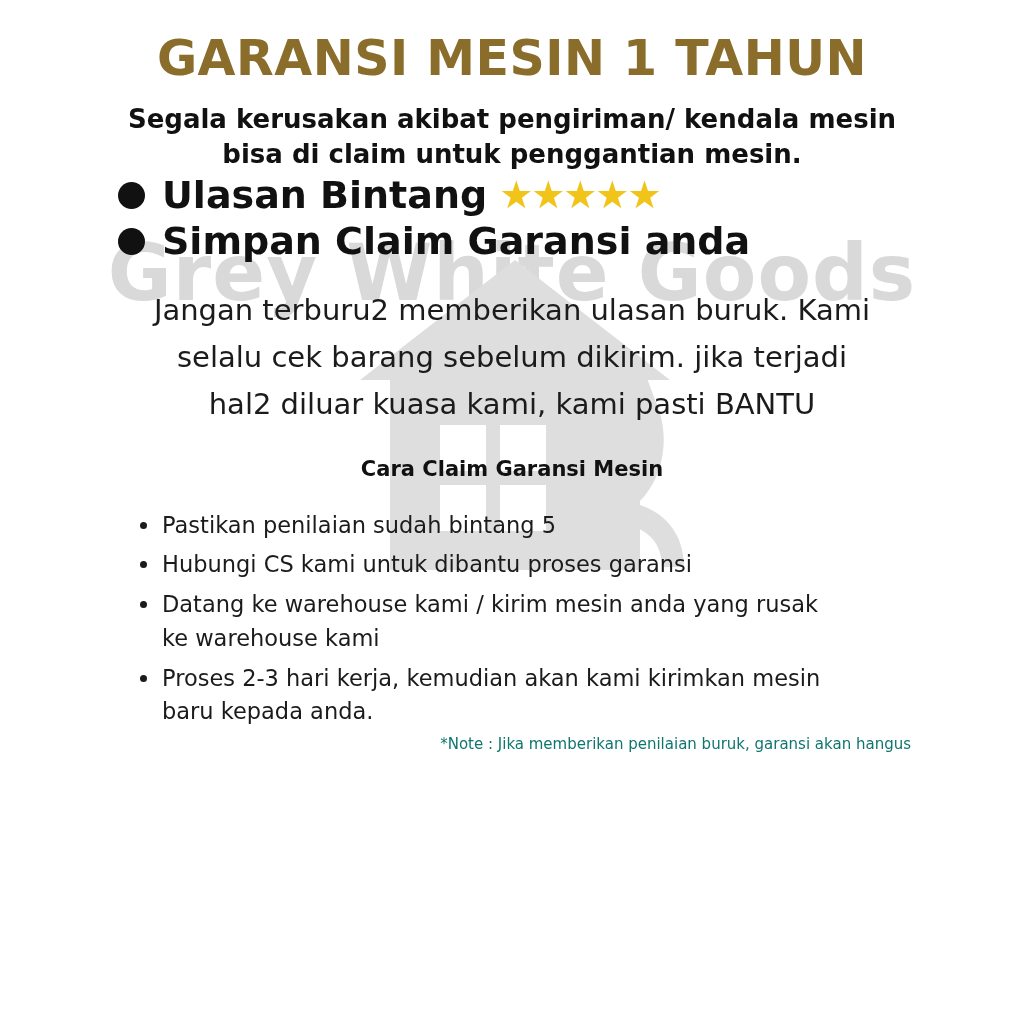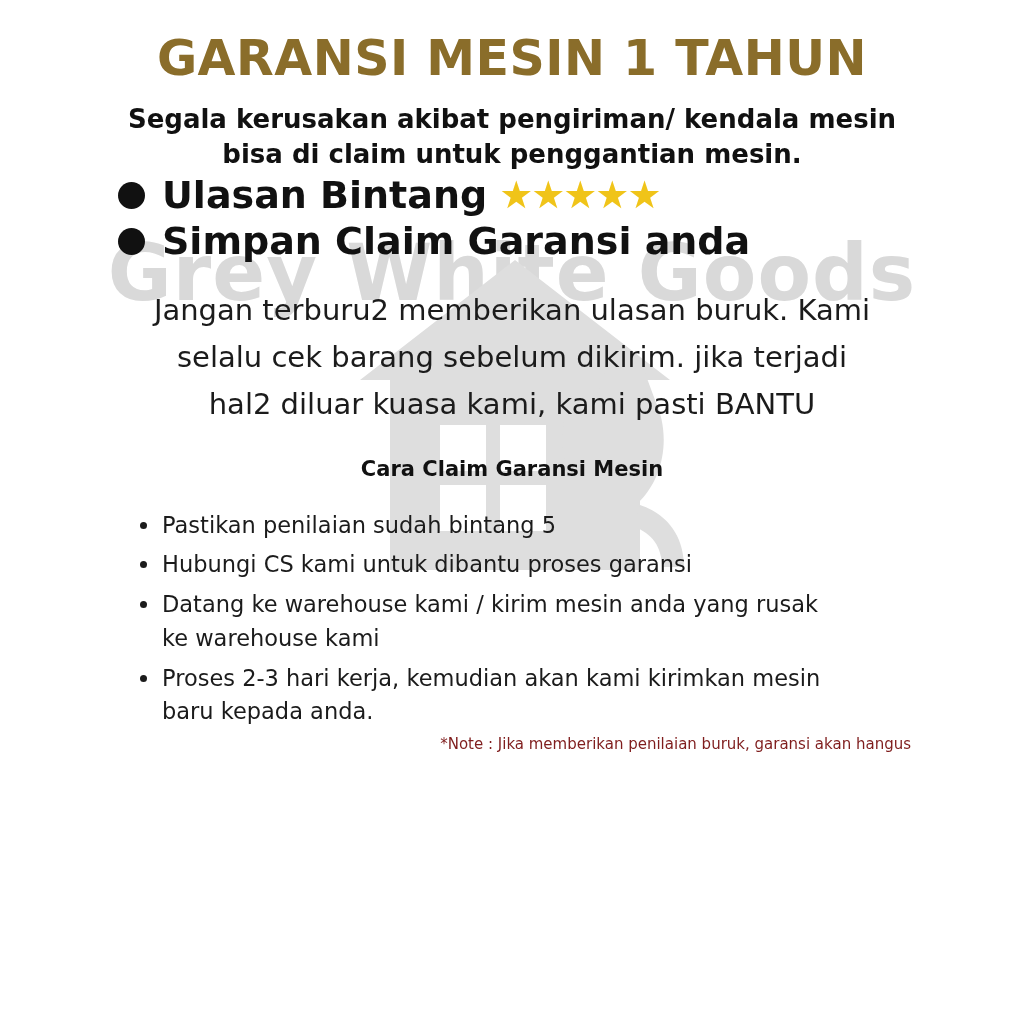--- a/index.html
+++ b/index.html
@@ -145,21 +145,21 @@
     width: 7px;
     height: 7px;
     border-radius: 50%;
     background: #1b1b1b;
   }
 
   .note {
     padding-right: 55px;
     text-align: right;
     font-size: 15px;
-    color: #7f1d1d;
+    color: #0f766e;
   }
 </style>
 </head>
 <body>
 
 <div class="page">
 
   <div class="watermark">
     <div class="watermark-text">Grey White Goods</div>
     <svg class="watermark-shape" width="350" height="330" viewBox="0 0 350 330">

